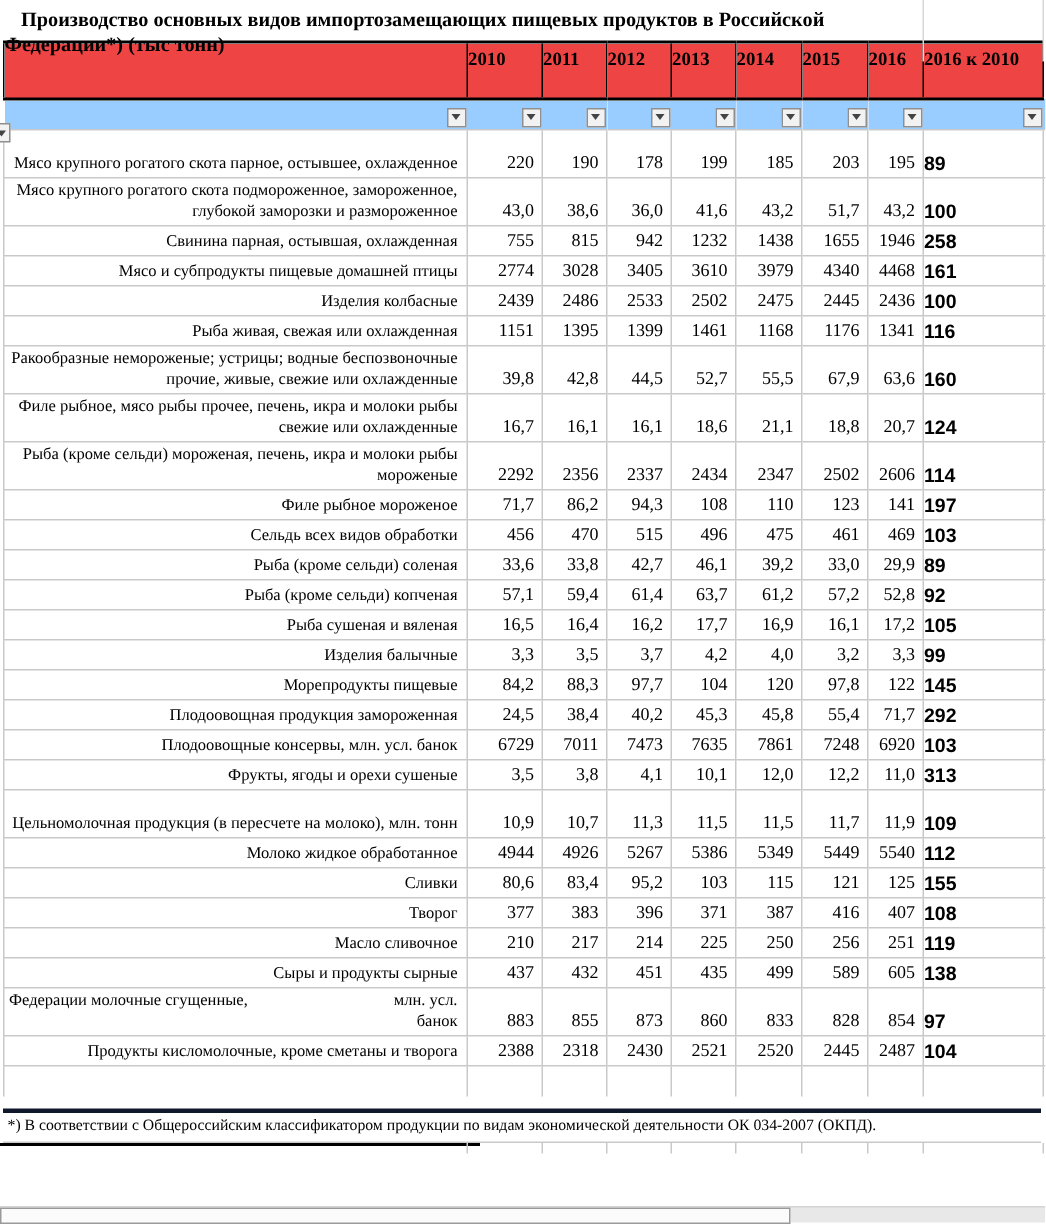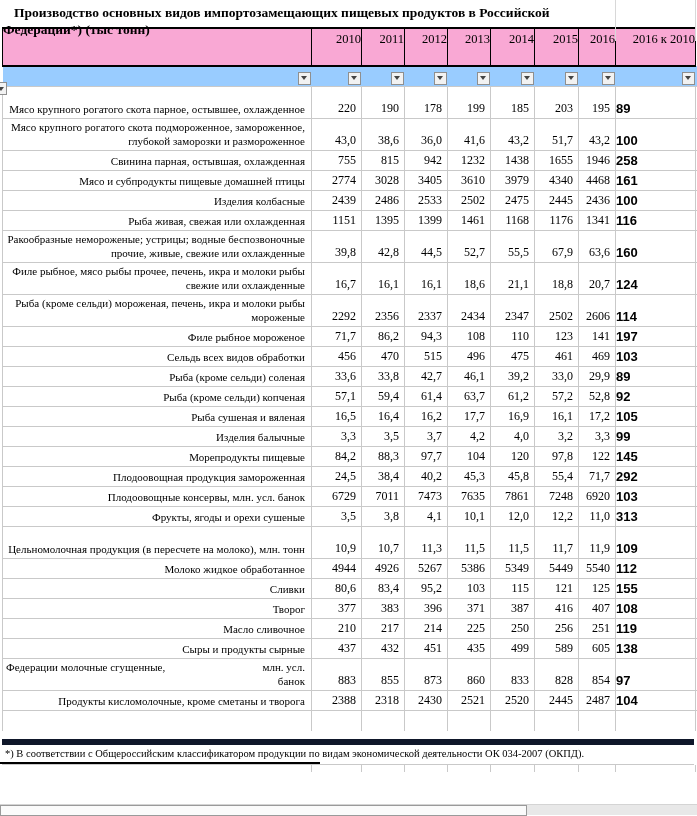--- a/index.html
+++ b/index.html
@@ -9,43 +9,43 @@
   }
   
   .title-area { height:27px; padding-top:4px; box-sizing:border-box; }
   .title-l1 { font-weight:bold; font-size:13.5px; line-height:17px; padding-left:14px; white-space:nowrap; }
   .title-l2 { font-weight:bold; font-size:13.5px; line-height:17px; padding-left:3px; white-space:nowrap; }
   .vgrid { position:absolute; top:0; width:1px; height:41px; background:#d8d8d8; }
 
   
   table { border-collapse:collapse; table-layout:fixed; width:695px; margin-left:2px; }
   th, td { padding:0; overflow:hidden; }
-  .hdr { background:#f9a8d4; border:1px solid #000; border-top:2px solid #000; border-bottom:2px solid #000;
-         font-weight:normal; font-size:12.5px; text-align:right; vertical-align:top; padding-top:3px; height:33px; }
+  .hdr { background:#ef4444; border:1px solid #000; border-top:2px solid #000; border-bottom:2px solid #000;
+         font-weight:bold; font-size:12.5px; text-align:left; vertical-align:top; padding-top:3px; height:33px; }
   .hdr-sliver { background:#fff; border-left:1px solid #000; }
   .filter-row td { background:#99CCFF; border-bottom:1px solid #c9c9c9; height:19px; }
   .filter-btn { float:right; margin:3px 1px 0 0; width:13px; height:13px; box-sizing:border-box;
                 background:#f2f2f2; border:1px solid #8f8f8f; display:flex; align-items:center; justify-content:center; }
   .arr { width:0; height:0; border-left:3.5px solid transparent; border-right:3.5px solid transparent; border-top:4.5px solid #444; }
   .cut-btn { position:absolute; left:-6px; top:79px; }
 
   tbody td { border-right:1px solid #c9c9c9; border-bottom:1px solid #c9c9c9; vertical-align:bottom; }
   td.name { border-left:1px solid #c9c9c9; font-size:11px; line-height:13.5px; padding:1px 6px 2px 3px; text-align:right; }
   td.val  { font-size:12px; text-align:right; padding-right:5px; padding-bottom:2px; }
   td.ratio{ font-family:"Liberation Sans", sans-serif; font-weight:bold; font-size:13px; 
             padding-right:14px; padding-bottom:2px; }
   td.sliver { border-right:none; }
   tr.r1 { height:20px; } tr.r2 { height:32px; }
   tr.empty-row { height:20px; }
   tr.empty-row td { border-bottom:none; }
   .jline { display:flex; justify-content:space-between; }
 
   
   .thick-line { position:absolute; left:0; top:762px; width:320px; height:0; border-top:2.5px solid #000; }
-  .footnote { margin:8px 0 0 2px; width:692px; box-sizing:border-box; border-top:6px solid #0f172a; border-bottom:1px solid #c9c9c9;
+  .footnote { margin:8px 0 0 2px; width:692px; box-sizing:border-box; border-top:3px solid #0f172a; border-bottom:1px solid #c9c9c9;
               font-size:10.5px; line-height:15px; padding:1px 0 18px 3px; height:19px; }
   .partial-row { position:relative; margin-left:2px; width:693px; height:7px; }
   .partial-row span { position:absolute; top:0; width:1px; height:7px; background:#c9c9c9; }
   .scrollbar { position:absolute; left:0; top:804px; width:697px; height:11px; background:#e8e8e8; border-top:1px solid #d4d4d4; box-sizing:border-box; }
   .thumb { position:absolute; left:0; top:0; width:527px; height:11px; background:#fbfbfb; border:1px solid #9a9a9a; box-sizing:border-box; }
 </style>
 </head>
 <body>
 
 <div class="sheet">

